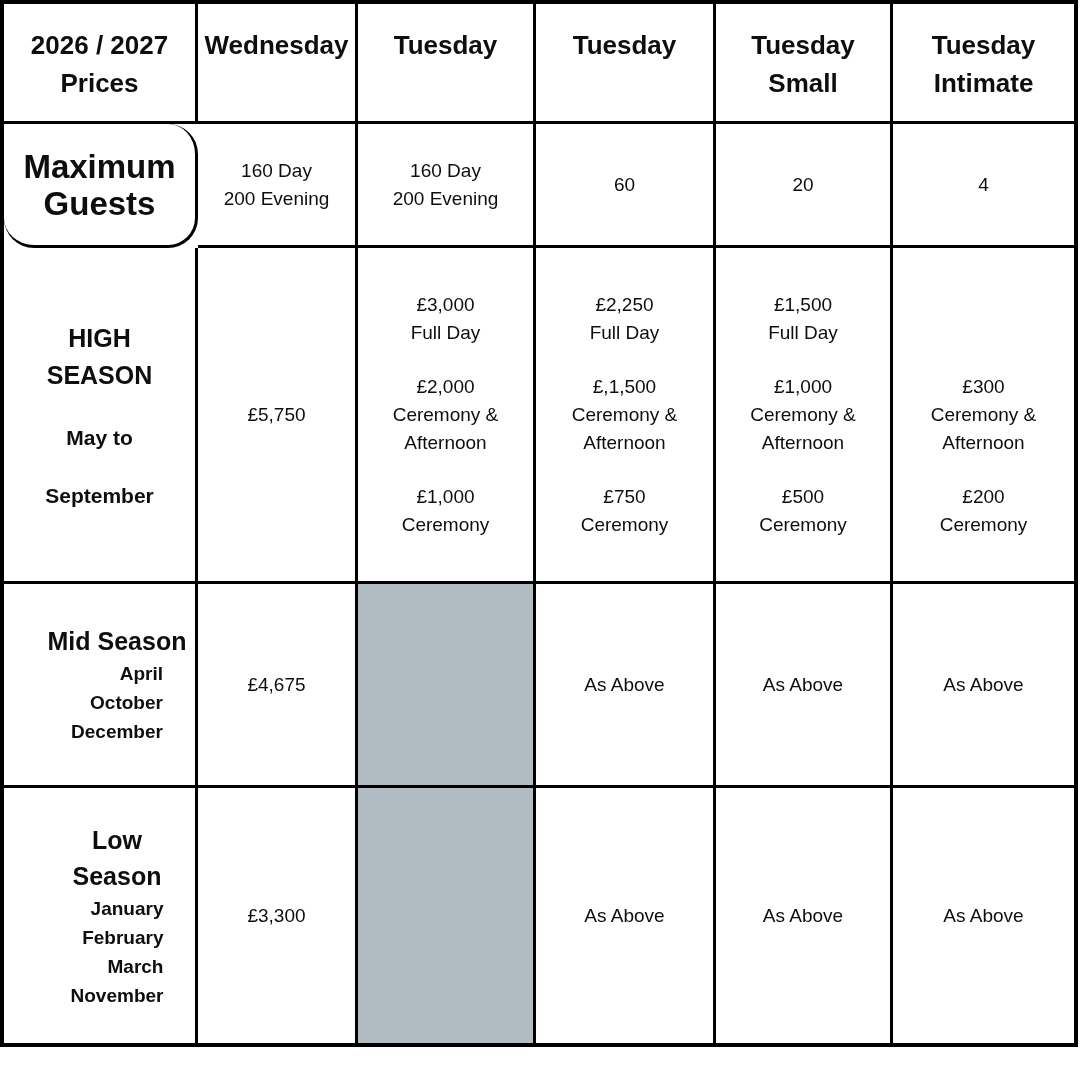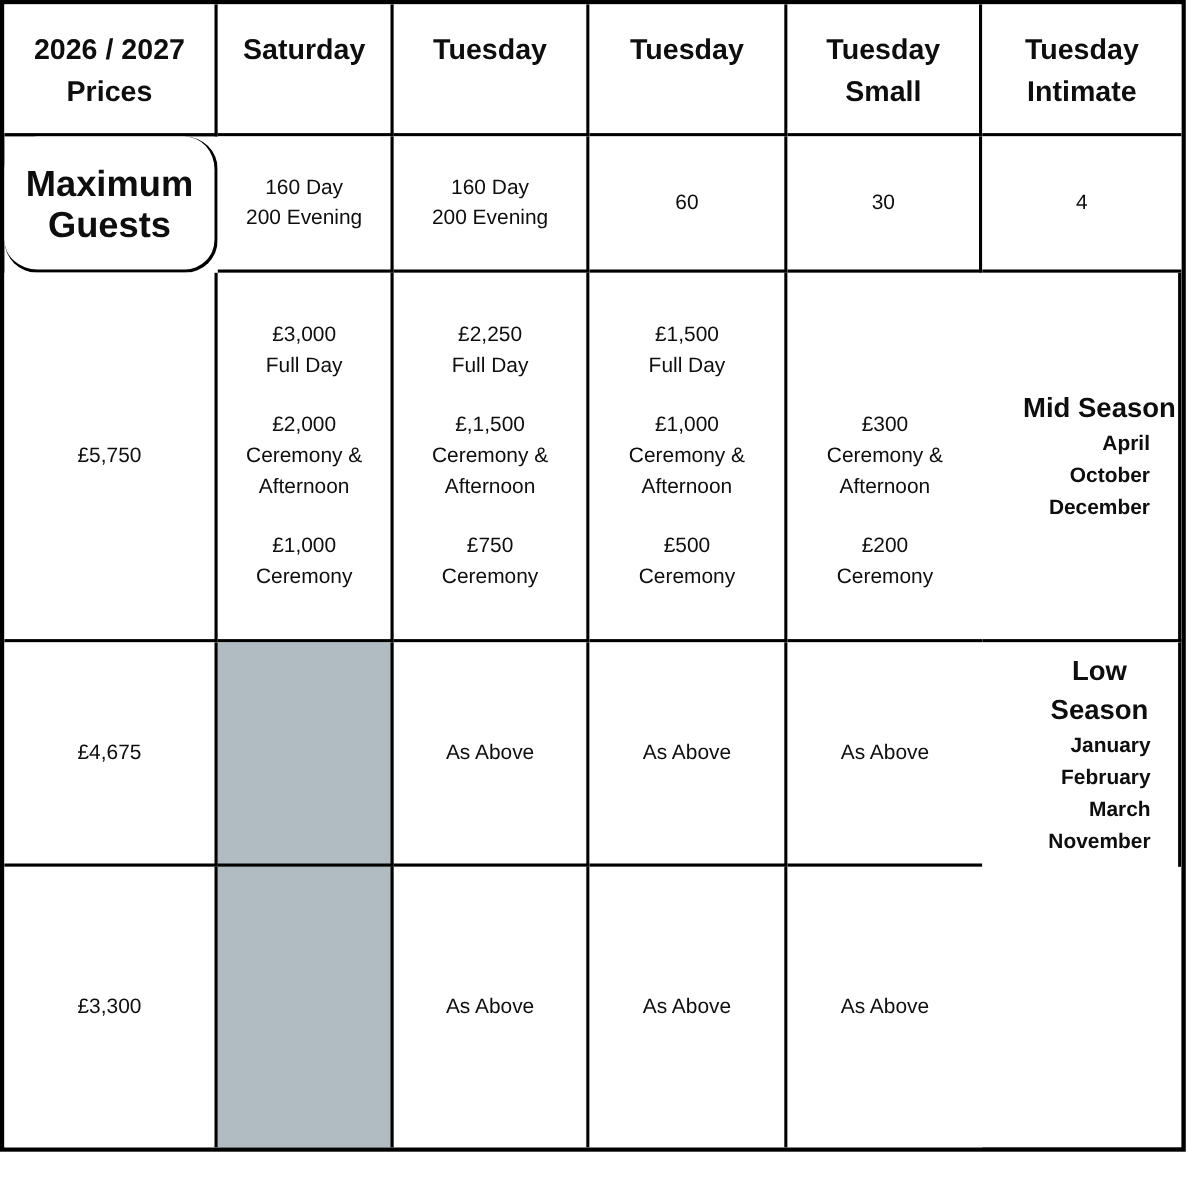--- a/index.html
+++ b/index.html
@@ -53,21 +53,21 @@
 </head>
 <body>
 
 <div class="price-table">
 
   <div class="cell header">
     <span class="pre">2026  / 2027
 Prices</span>
   </div>
   <div class="cell header">
-    <span class="pre">Saturday</span>
+    <span class="pre">Wednesday</span>
   </div>
   <div class="cell header">
     <span class="pre">Tuesday</span>
   </div>
   <div class="cell header">
     <span class="pre">Tuesday</span>
   </div>
   <div class="cell header">
     <span class="pre">Tuesday
 Small</span>
@@ -86,26 +86,32 @@
 200 Evening</span>
   </div>
   <div class="cell value">
     <span class="pre">160 Day
 200 Evening</span>
   </div>
   <div class="cell value">
     <span class="pre">60</span>
   </div>
   <div class="cell value">
-    <span class="pre">30</span>
+    <span class="pre">20</span>
   </div>
   <div class="cell value last-col">
     <span class="pre">4</span>
   </div>
 
+  <div class="cell hs-label">
+    <span class="pre hs-title">HIGH
+SEASON</span>
+    <span class="hs-sub">May to</span>
+    <span class="hs-sub">September</span>
+  </div>
   <div class="cell value">
     <span class="pre">£5,750</span>
   </div>
   <div class="cell price-cell">
     <span class="pre">£3,000
 Full Day</span>
     <span class="pre">£2,000
 Ceremony &amp;
 Afternoon</span>
     <span class="pre">£1,000

